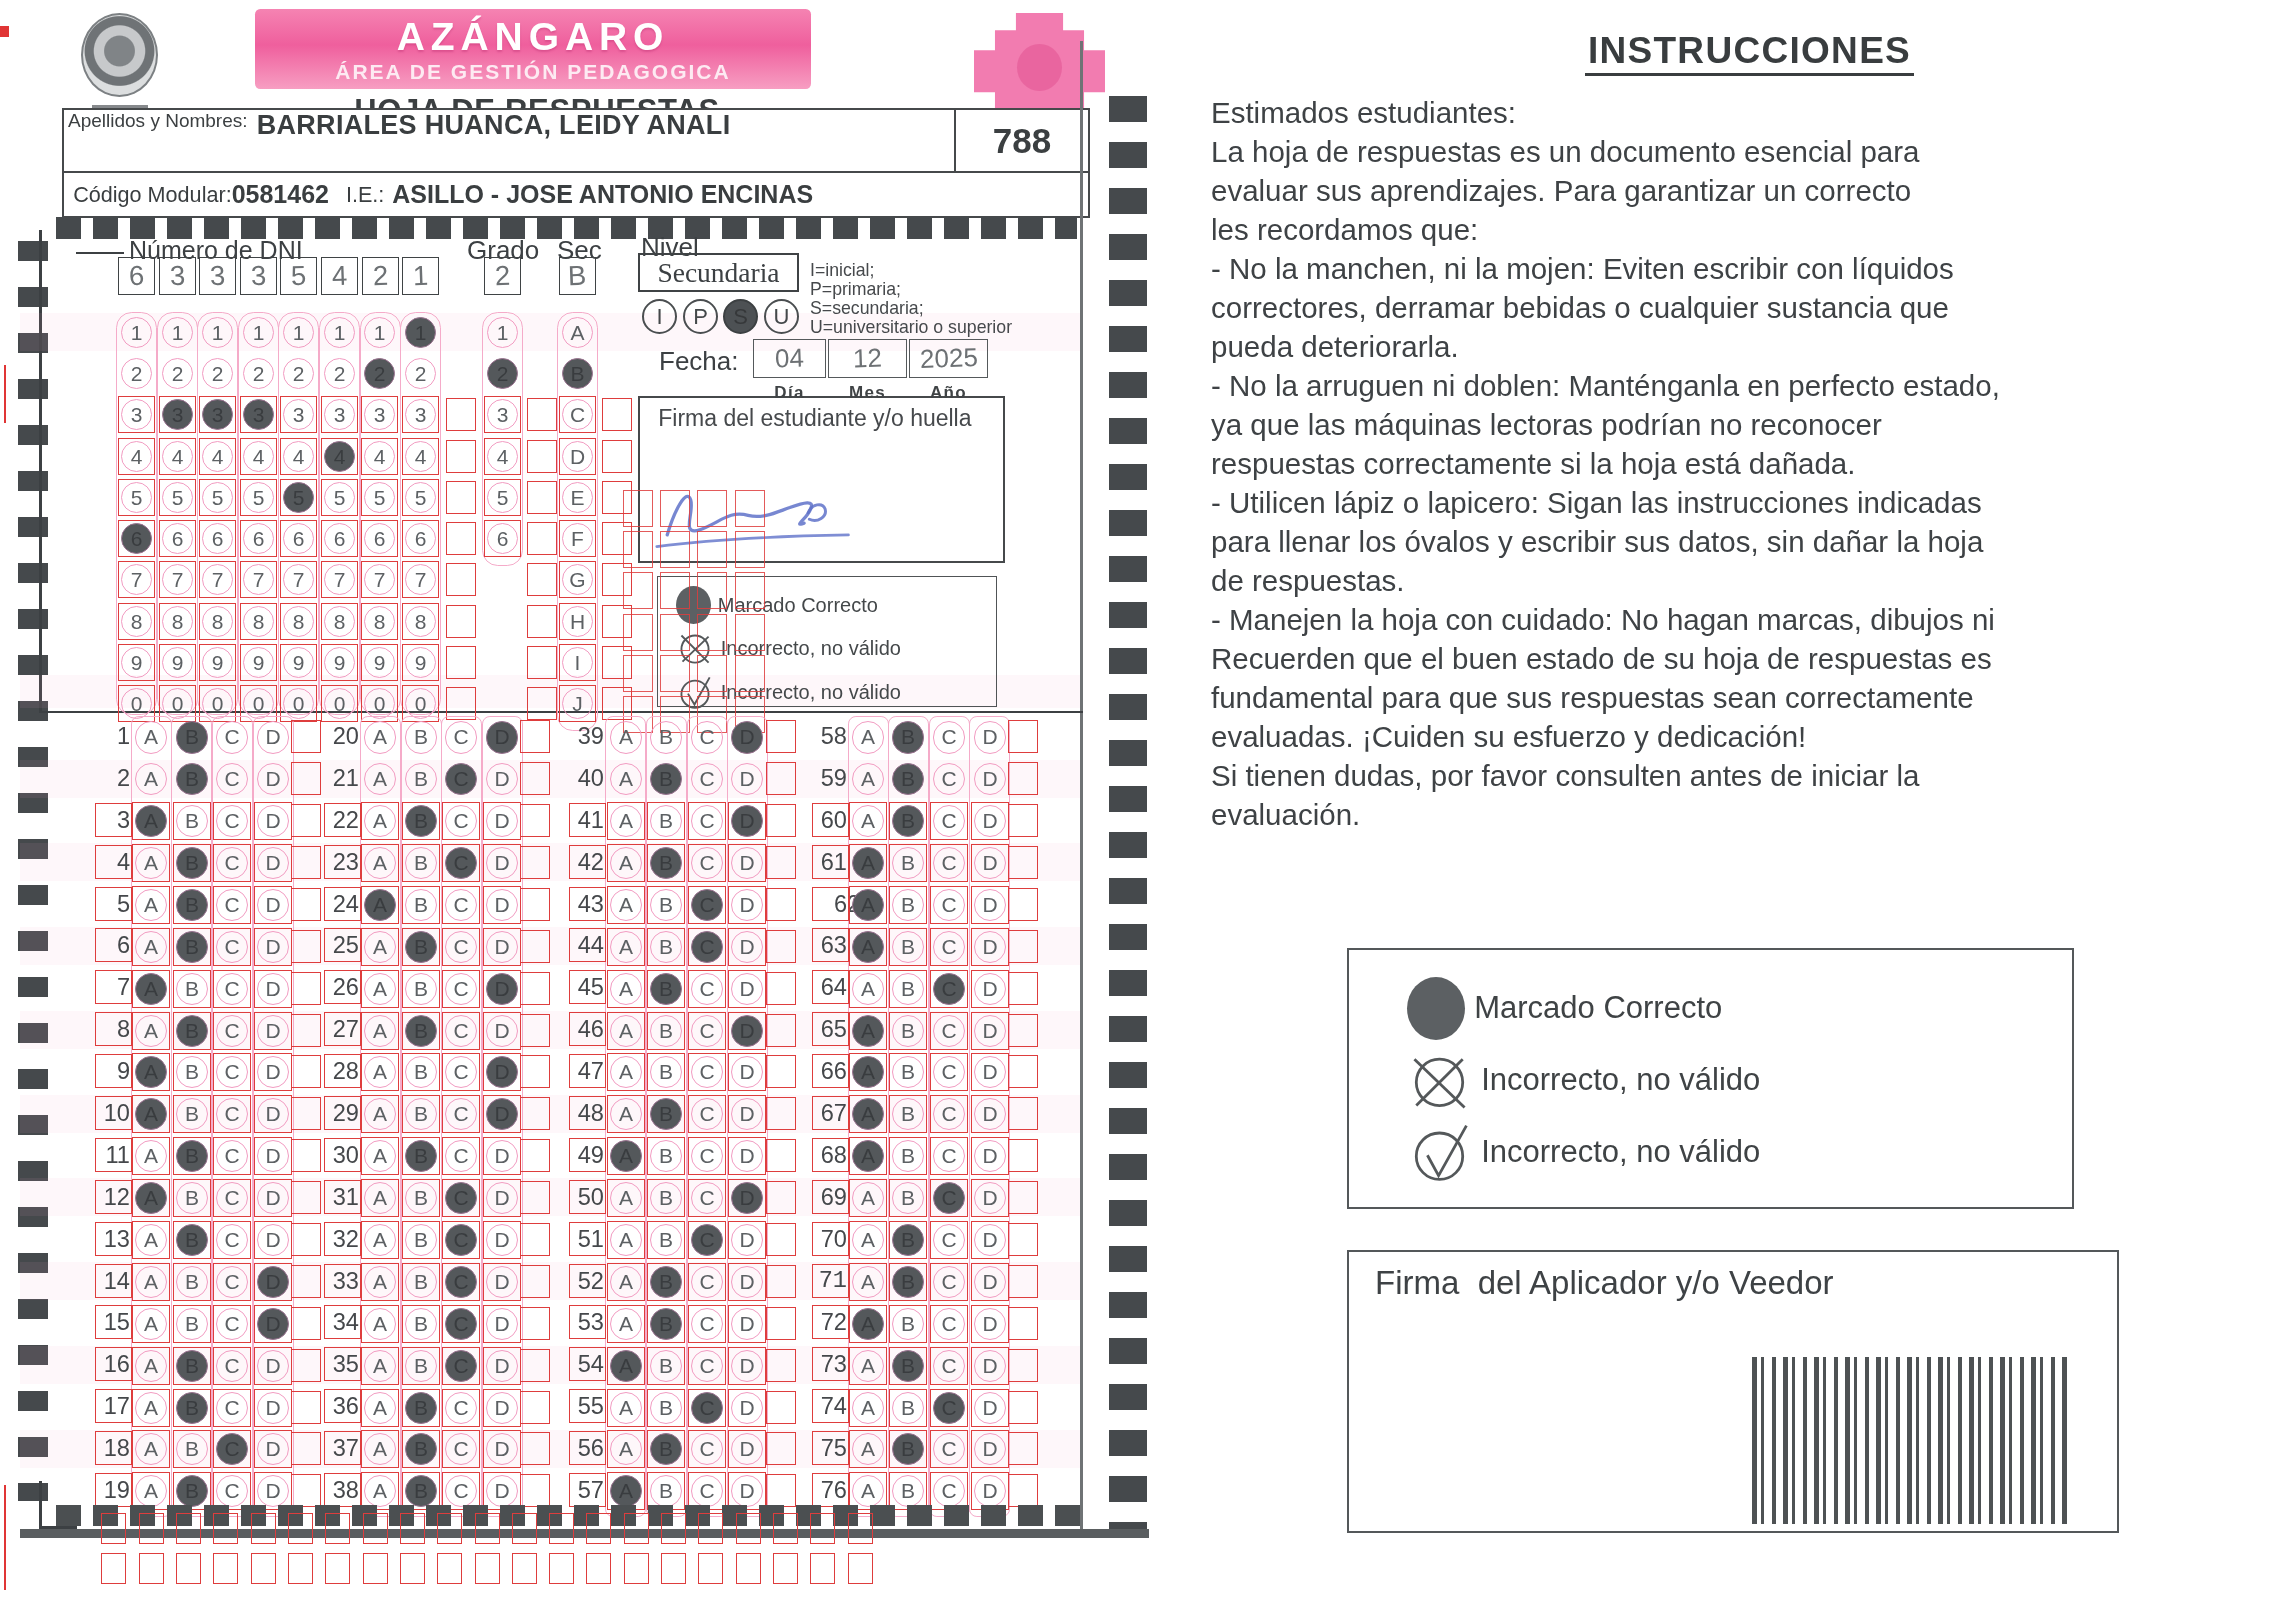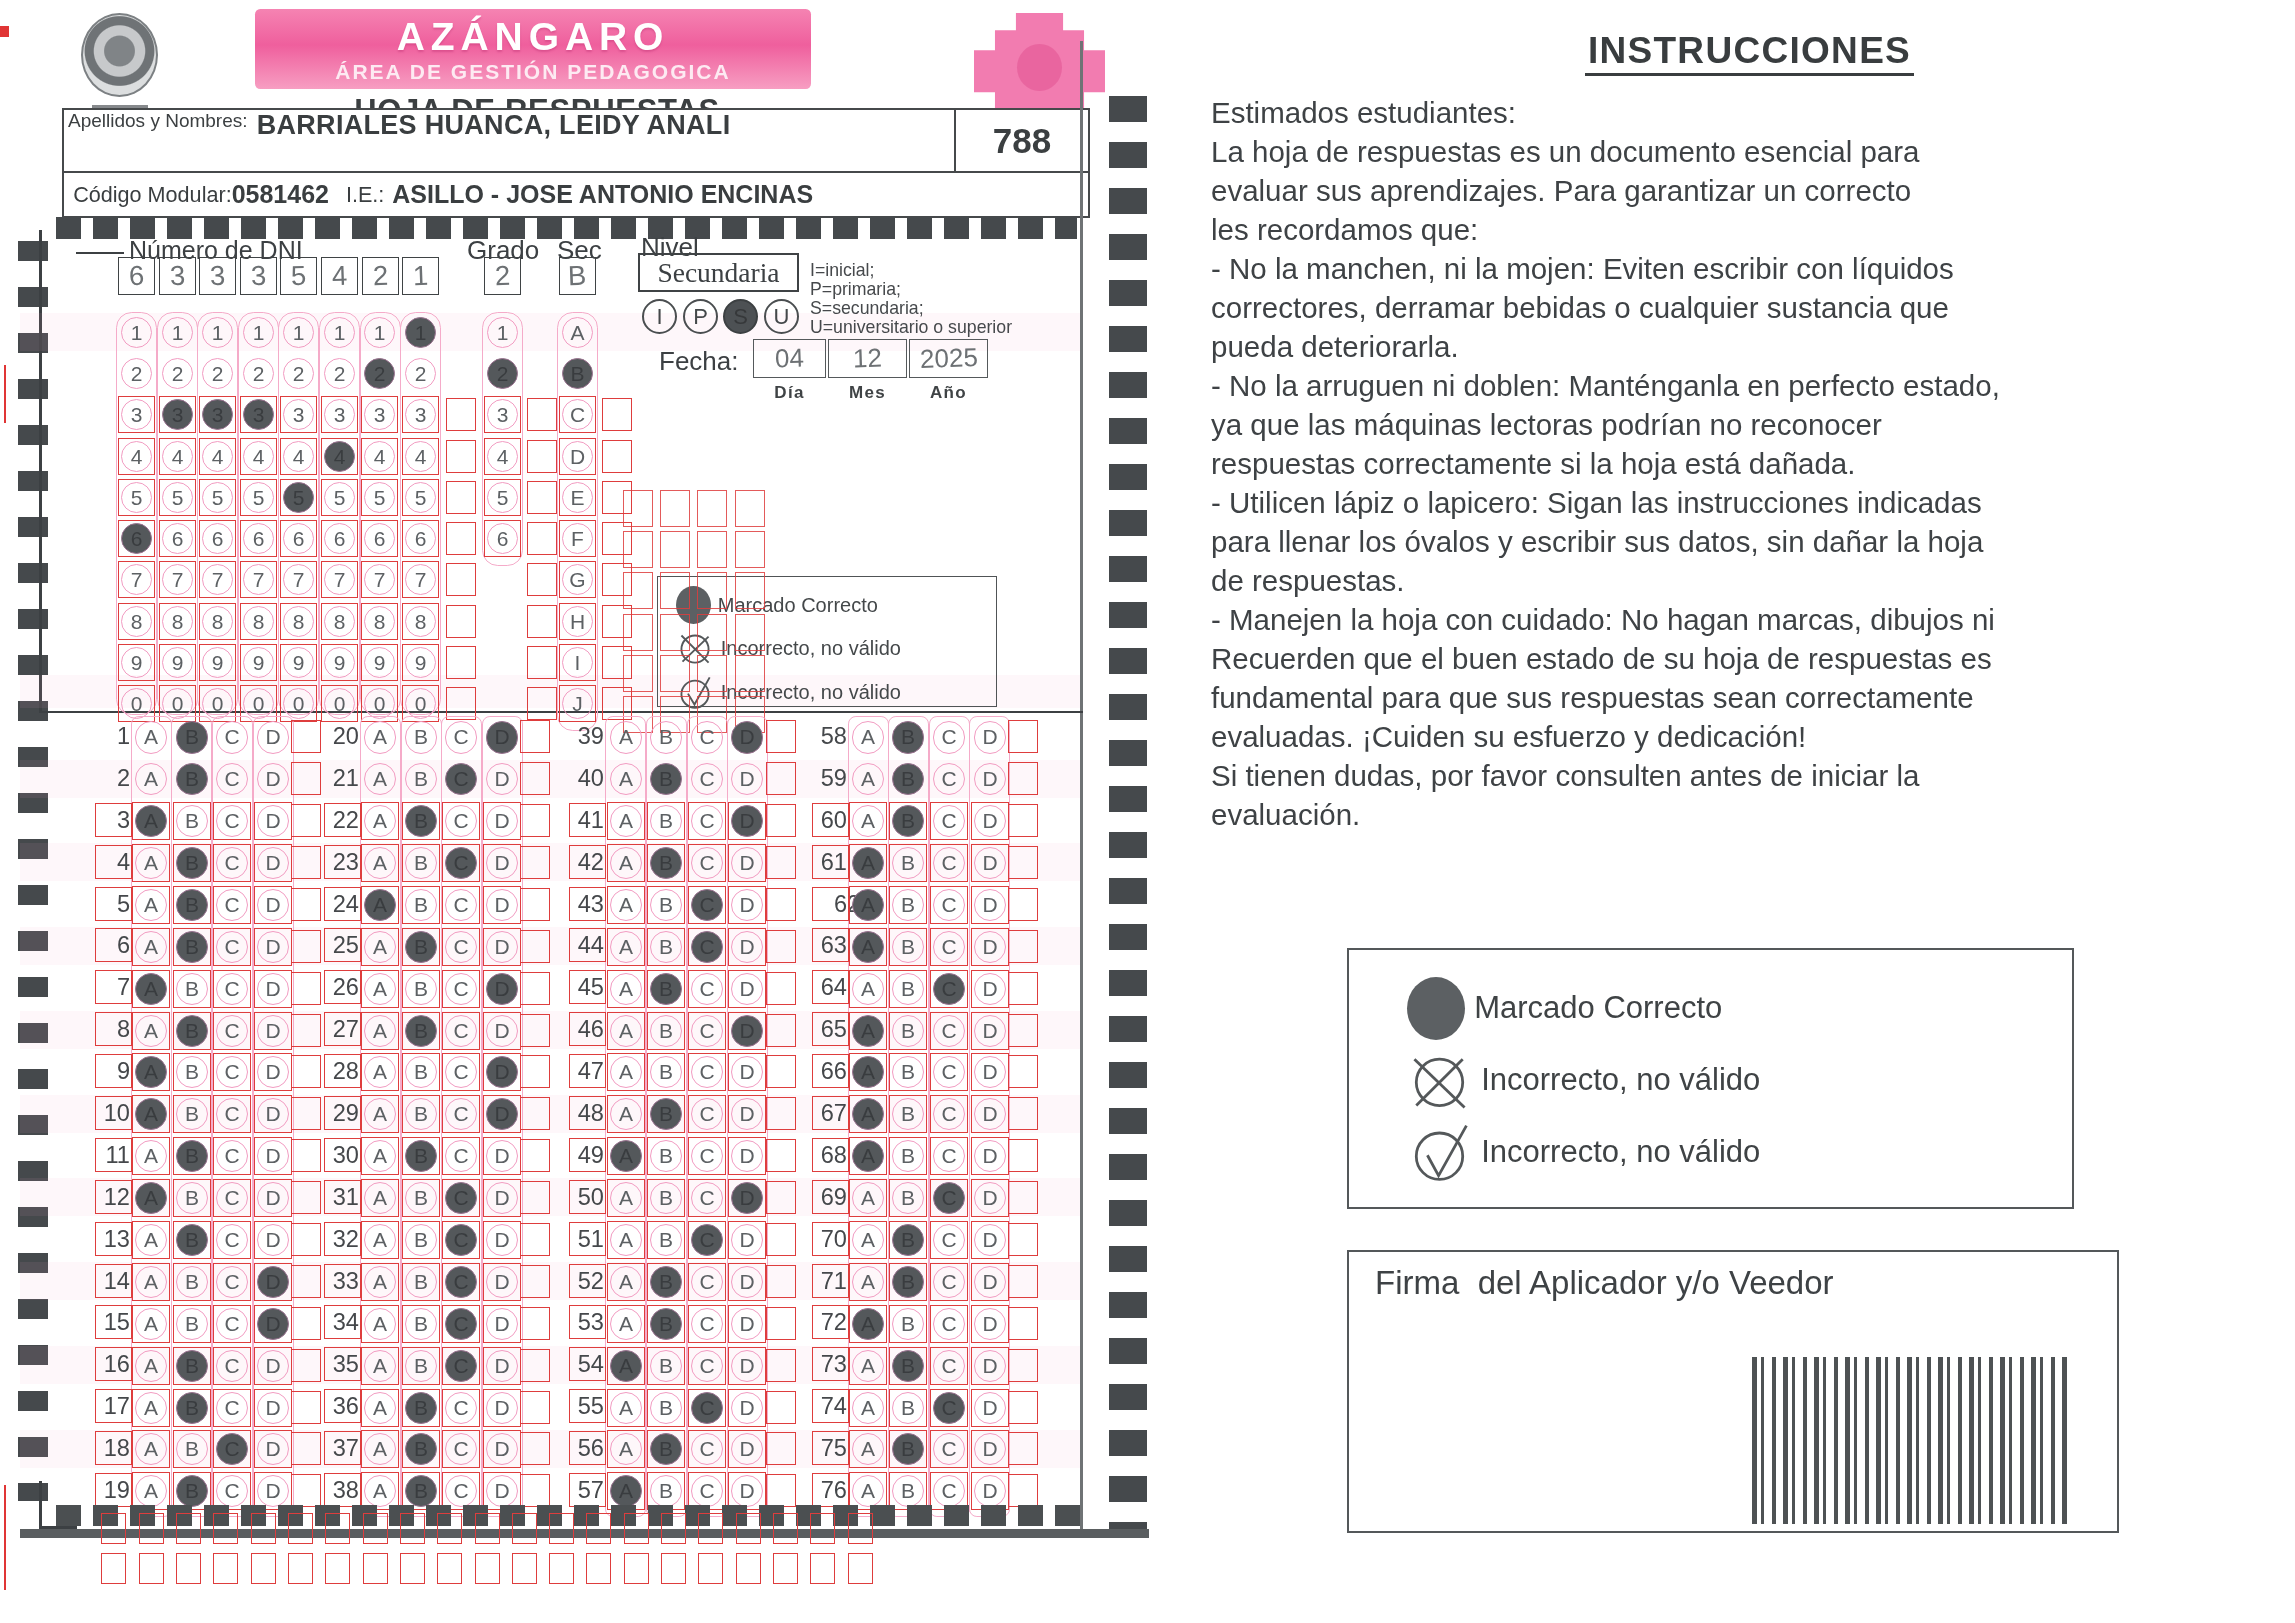--- a/index.html
+++ b/index.html
@@ -193,20 +193,28 @@
     <div id="dni-dash"></div>
     <div id="dni-label">Número de DNI</div>
     <div id="grado-label">Grado</div>
     <div id="sec-label">Sec</div>
     <div id="nivel-label">Nivel</div>
     <div id="secundaria-box">
       <span>Secundaria</span>
     </div>
     <div id="fecha-label">Fecha:</div>
 
+    <div id="firma-box">
+      <div class="flabel">Firma del estudiante y/o huella</div>
+      <svg class="sig" viewBox="0 0 340 138">
+        <path d="M30 98 C42 58 60 26 66 44 C72 64 50 100 80 90 C110 80 124 60 154 68 C178 74 200 62 218 56 C240 48 256 44 250 58 C244 74 222 86 240 80" fill="none" stroke="#5f72c9" stroke-width="5" stroke-linecap="round" opacity="0.85"></path>
+        <path d="M246 64 C252 50 268 48 272 58 C276 70 260 80 248 74" fill="none" stroke="#5f72c9" stroke-width="4.5" stroke-linecap="round" opacity="0.85"></path>
+        <path d="M14 116 C90 106 190 100 308 98" fill="none" stroke="#5f72c9" stroke-width="4" stroke-linecap="round" opacity="0.8"></path>
+      </svg>
+    </div>
 
     <div id="id-legend-box">
       <div class="ilrow" style="top:9.2px">
         <div class="fill-dot-sm"></div>
         <span class="txt">Marcado Correcto</span>
       </div>
       <div class="ilrow" style="top:52px">
         <svg class="icon-sm" viewBox="0 0 70 70">
           <circle cx="35" cy="37" r="25" fill="none" stroke="#54585a" stroke-width="3.5"></circle>
           <line x1="10" y1="12" x2="60" y2="62" stroke="#54585a" stroke-width="3.5"></line>
@@ -1619,21 +1627,21 @@
       <div class="bub filled redsq" style="left: 891px; top: 504px; width: 34px; height: 34px;">
         <div class="ov">B</div>
       </div>
       <div class="bub redsq" style="left: 932px; top: 504px; width: 34px; height: 34px;">
         <div class="ov">C</div>
       </div>
       <div class="bub redsq" style="left: 973px; top: 504px; width: 34px; height: 34px;">
         <div class="ov">D</div>
       </div>
       <div class="rsq" style="left: 1008px; top: 504px;"></div>
-      <div class="qnum redsq" style="left: 814px; top: 547px;">71</div>
+      <div class="qnum redsq" style="left: 814px; top: 547px; font-family: Liberation Mono, monospace;">71</div>
       <div class="bub redsq" style="left: 851px; top: 546px; width: 34px; height: 34px;">
         <div class="ov">A</div>
       </div>
       <div class="bub filled redsq" style="left: 891px; top: 546px; width: 34px; height: 34px;">
         <div class="ov">B</div>
       </div>
       <div class="bub redsq" style="left: 932px; top: 546px; width: 34px; height: 34px;">
         <div class="ov">C</div>
       </div>
       <div class="bub redsq" style="left: 973px; top: 546px; width: 34px; height: 34px;">

